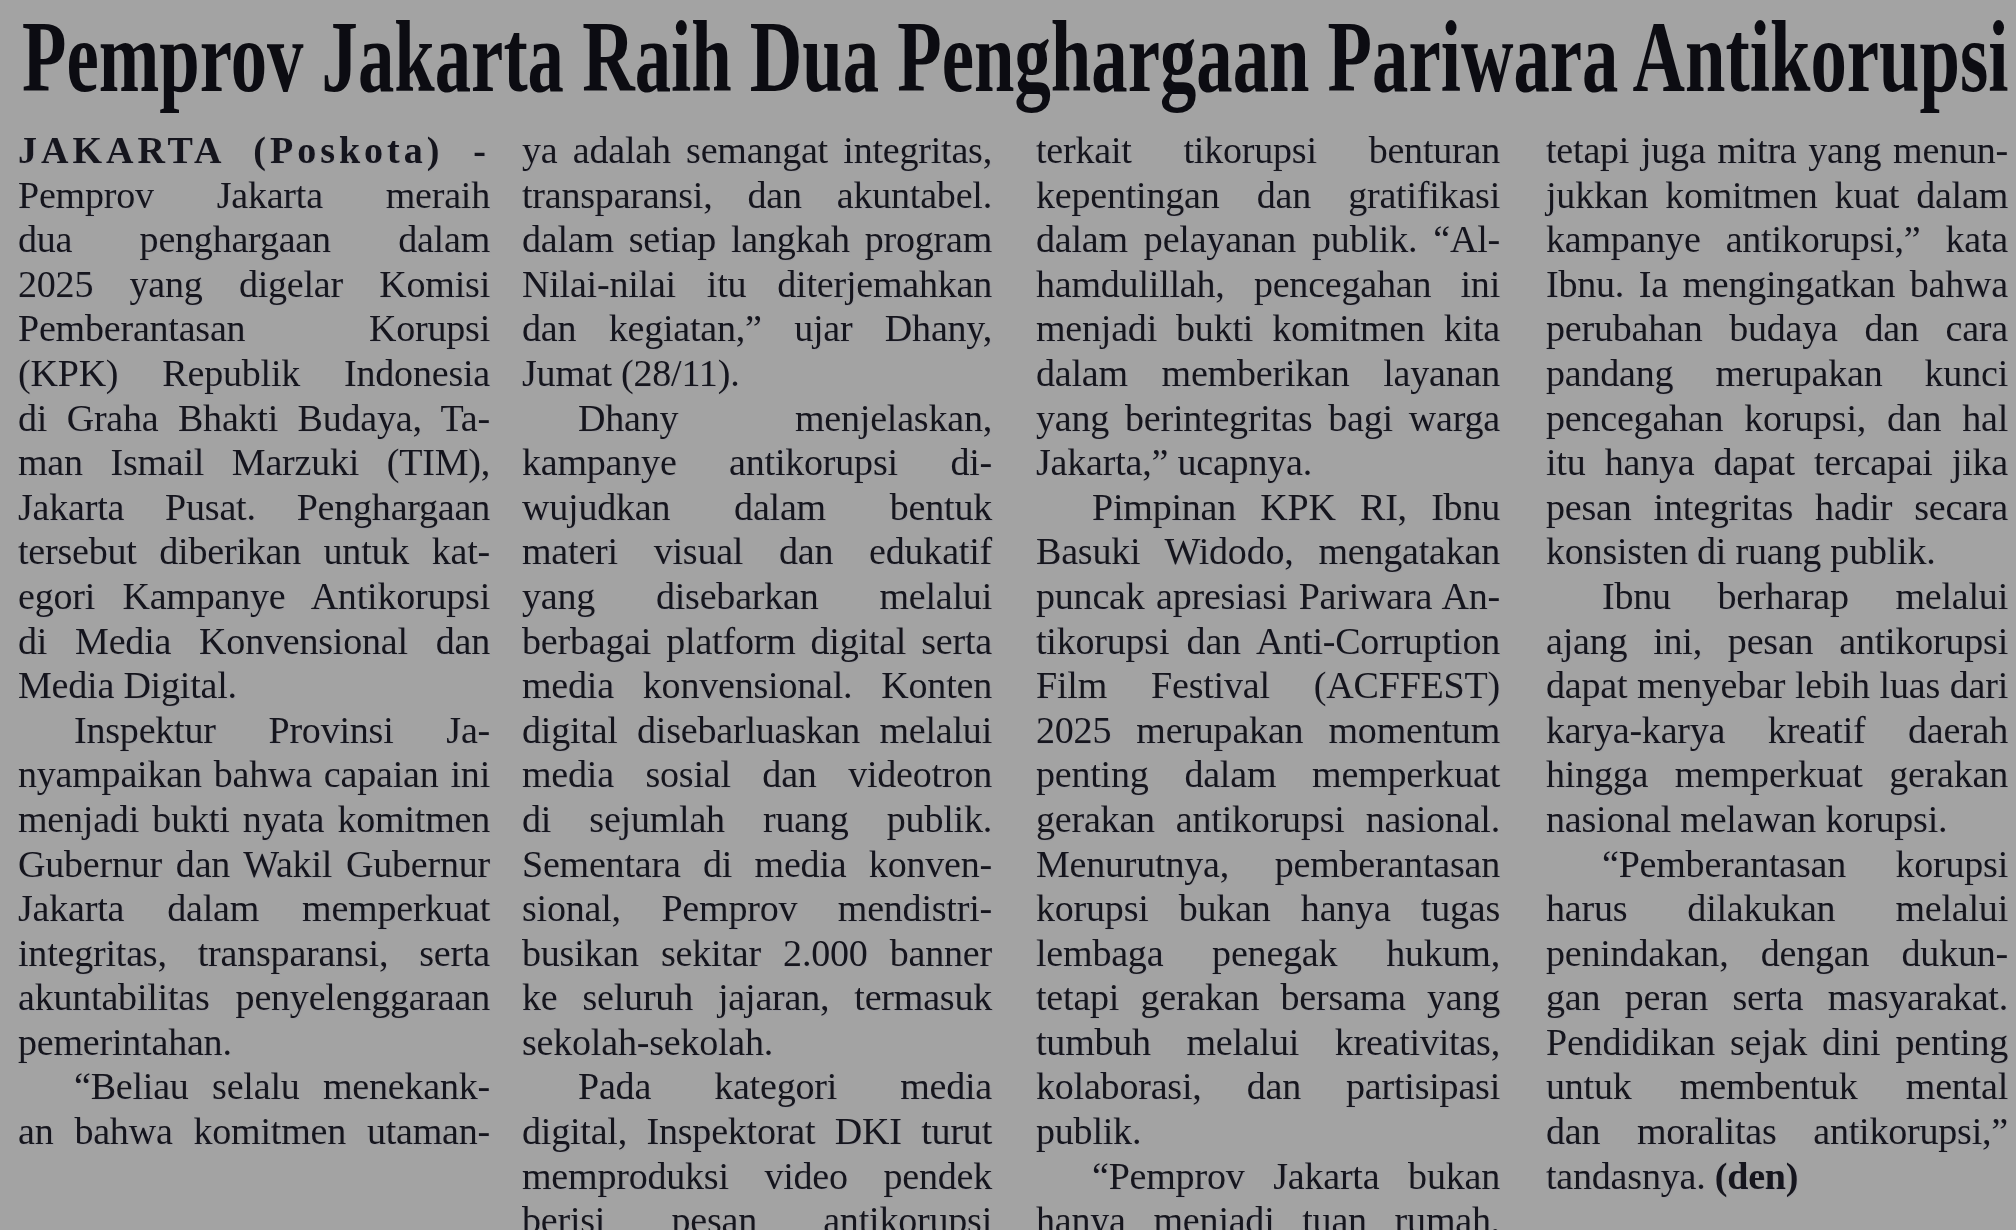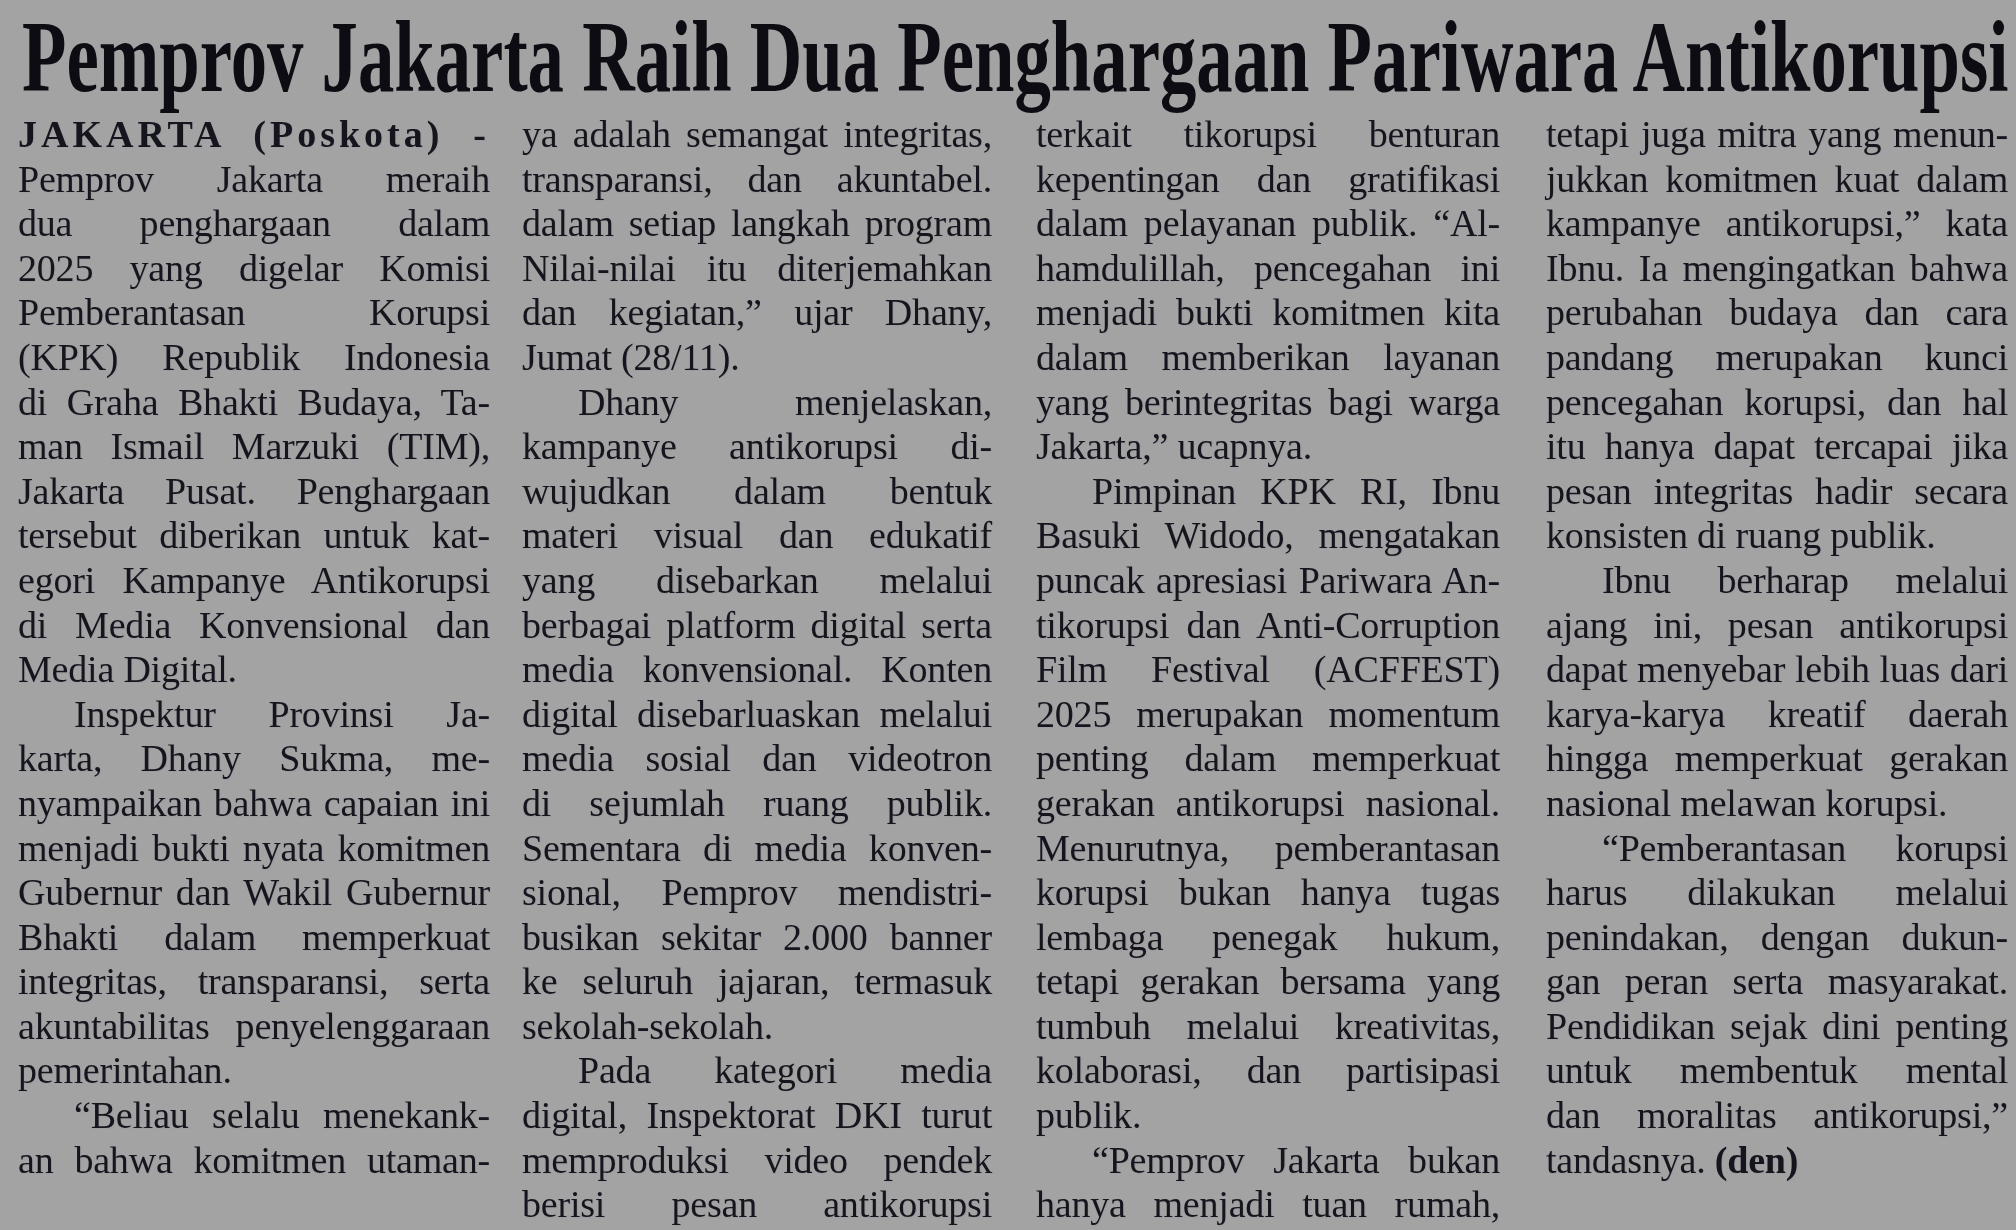--- a/index.html
+++ b/index.html
@@ -19,21 +19,21 @@
     font-size: 101px;
     line-height: 110px;
     font-weight: bold;
     color: #0c0c12;
     white-space: nowrap;
     transform: scaleX(0.72);
     transform-origin: left top;
   }
   .col {
     position: absolute;
-    top: 112px;
+    top: 128px;
     font-size: 38px;
     line-height: 44.6px;
     text-shadow: 1px 1px 0 rgba(110,110,160,0.10);
   }
   .col-1 { left: 18px;   width: 472px; }
   .col-2 { left: 522px;  width: 470px; }
   .col-3 { left: 1036px; width: 464px; }
   .col-4 { left: 1546px; width: 462px; }
   .line { text-align: left; letter-spacing: -0.2px; }
   .line.j { text-align: justify; text-align-last: justify; }
@@ -54,25 +54,24 @@
       <div class="line j">Pemberantasan Korupsi</div>
       <div class="line j">(KPK) Republik Indonesia</div>
       <div class="line j">di Graha Bhakti Budaya, Ta-</div>
       <div class="line j">man Ismail Marzuki (TIM),</div>
       <div class="line j">Jakarta Pusat. Penghargaan</div>
       <div class="line j">tersebut diberikan untuk kat-</div>
       <div class="line j">egori Kampanye Antikorupsi</div>
       <div class="line j">di Media Konvensional dan</div>
       <div class="line">Media Digital.</div>
       <div class="line j ind">Inspektur Provinsi Ja-</div>
-      <div class="line j">karta, Dhany Sukma, me-</div>
       <div class="line j">nyampaikan bahwa capaian ini</div>
       <div class="line j">menjadi bukti nyata komitmen</div>
       <div class="line j">Gubernur dan Wakil Gubernur</div>
-      <div class="line j">Bhakti dalam memperkuat</div>
+      <div class="line j">Jakarta dalam memperkuat</div>
       <div class="line j">integritas, transparansi, serta</div>
       <div class="line j">akuntabilitas penyelenggaraan</div>
       <div class="line">pemerintahan.</div>
       <div class="line j ind">“Beliau selalu menekank-</div>
       <div class="line j">an bahwa komitmen utaman-</div>
     </div>
   <div class="col col-2">
       <div class="line j">ya adalah semangat integritas,</div>
       <div class="line j">transparansi, dan akuntabel.</div>
       <div class="line j">dalam setiap langkah program</div>

